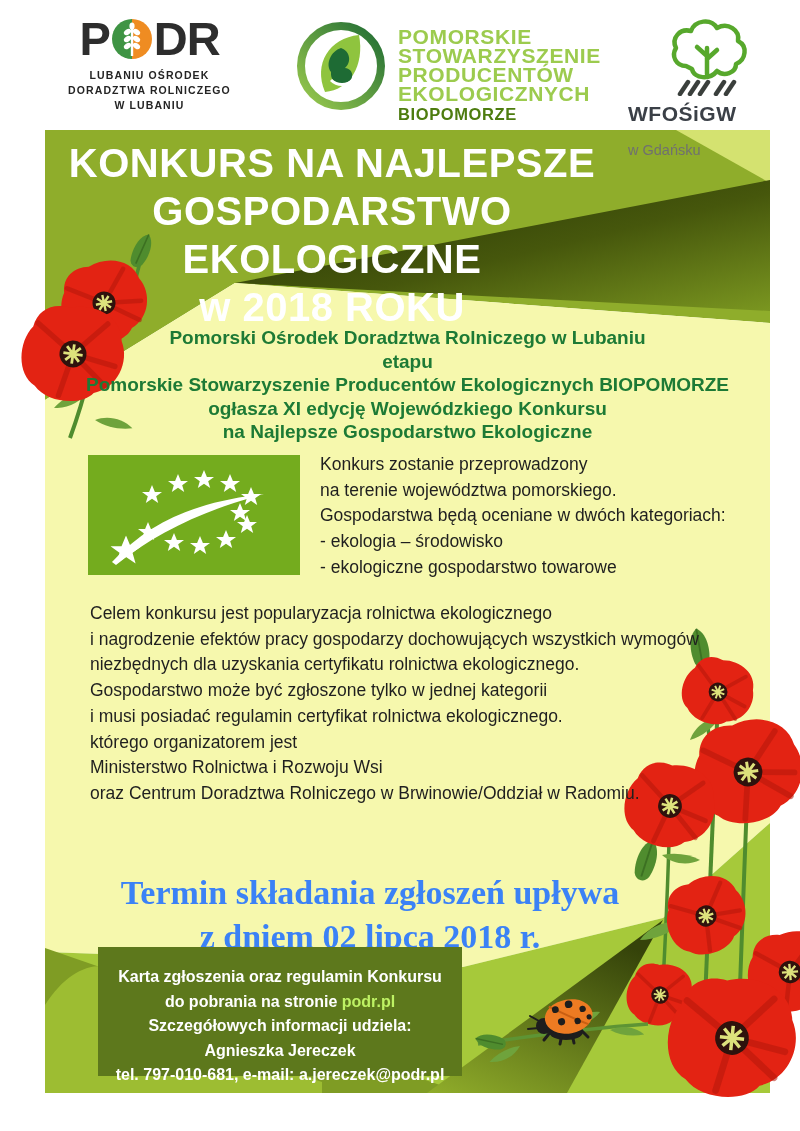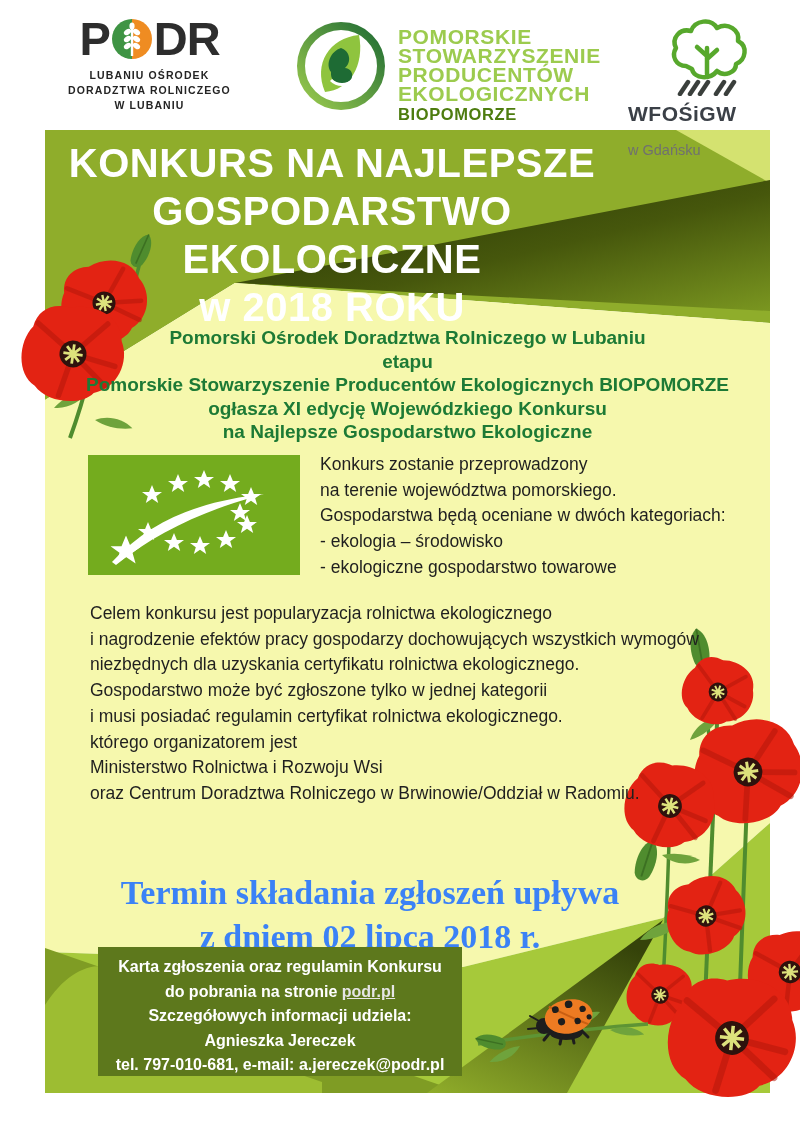--- a/index.html
+++ b/index.html
@@ -31,22 +31,22 @@
   
   .eu-text{left:320px;top:452px;width:440px;color:#1f1f1f;font-size:17.5px;line-height:25.7px;}
   
   .bodytext{left:90px;top:601px;width:660px;color:#1f1f1f;font-size:17.5px;line-height:25.7px;}
   
   .deadline{left:45px;top:830px;width:650px;text-align:center;color:#3b82f6;
             font-family:"Liberation Serif", serif;font-weight:700;font-size:34px;line-height:44px;margin-top:41px;}
   
   .contact{left:98px;top:947px;width:364px;height:129px;background:#5d781c;
            color:#ffffff;font-weight:700;font-size:16px;line-height:24.6px;
-           text-align:center;padding-top:8px;box-sizing:border-box;}
-  .contact .lnk{color:#e5e5e5;text-decoration:underline;}
+           text-align:center;padding-top:18px;box-sizing:border-box;}
+  .contact .lnk{color:#bef264;}
 </style>
 </head>
 <body>
 
 <div class="poster">
 
   <svg class="bgsvg" viewBox="0 0 800 1131">
     <defs>
       <linearGradient id="wedge" x1="0" y1="0" x2="1" y2="1">
         <stop offset="0" stop-color="#222f05"></stop>

